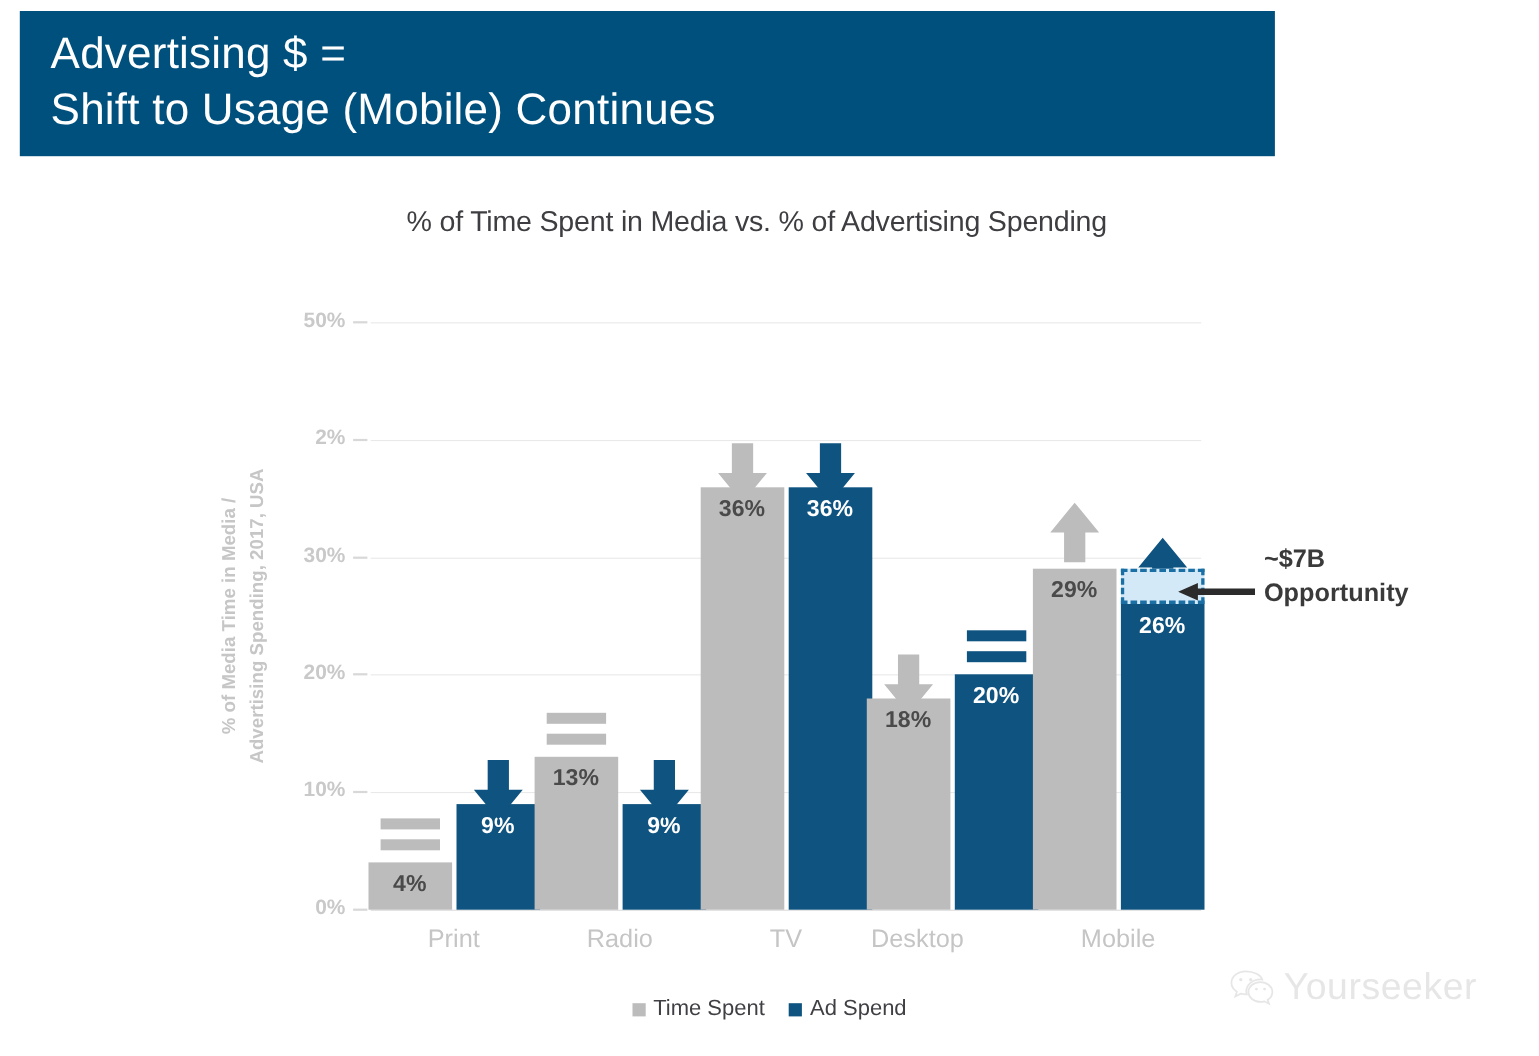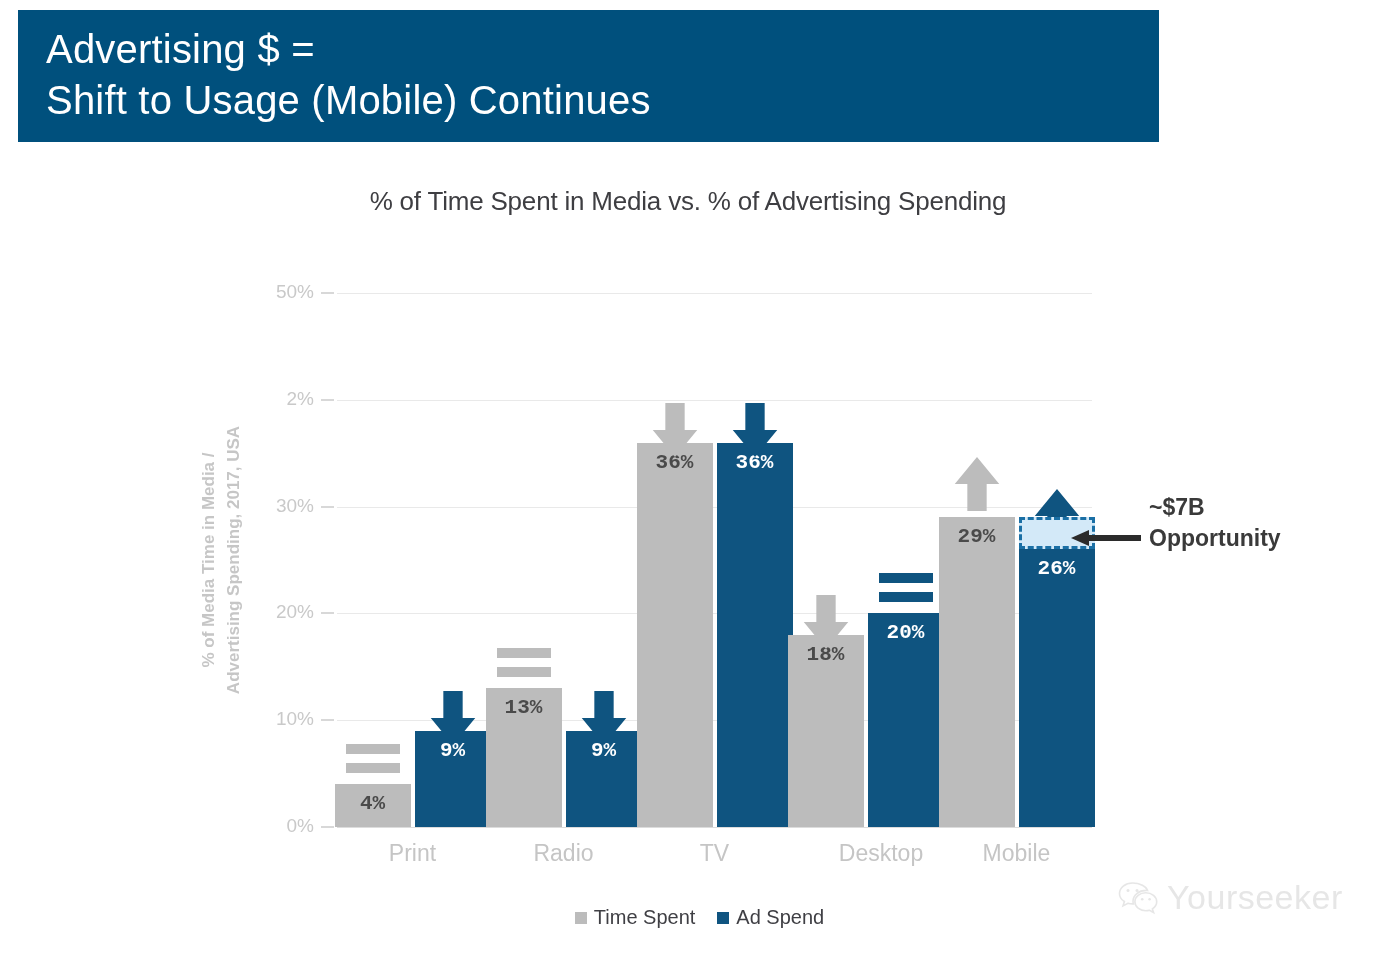--- a/index.html
+++ b/index.html
@@ -64,21 +64,21 @@
     height: 1px;
     background: #e9e9e9;
   }
   .gridline.baseline { background: #dcdcdc; }
   .ylabel {
     position: absolute;
     width: 62px;
     text-align: right;
     font-size: 19px;
     color: #c9c9c9;
-    font-weight: normal;
+    font-weight: bold;
   }
   .ydash {
     position: absolute;
     width: 13px;
     height: 2px;
     background: #d8d8d8;
   }
 
   
   #yaxis-title {
@@ -102,21 +102,20 @@
     font-size: 17px;
     color: #c6c6c6;
     font-weight: bold;
     line-height: 25px;
   }
 
   
   .bar {
     position: absolute;
     bottom: 0;
-    font-family: Liberation Mono, monospace;
   }
   .bar.gray  { background: #bcbcbc; }
   .bar.blue  { background: #0f5480; }
 
   .bar-value {
     position: absolute;
     left: 0;
     width: 100%;
     text-align: center;
     font-size: 21px;
@@ -357,21 +356,21 @@
 </div>
 <div id="opportunity-callout">
   <div>~$7B</div>
   <div>Opportunity</div>
 </div>
 
 <div id="xaxis-labels">
     <div class="xlabel" style="left: 332.5px;">Print</div>
     <div class="xlabel" style="left: 483.5px;">Radio</div>
     <div class="xlabel" style="left: 634.5px;">TV</div>
-    <div class="xlabel" style="left: 801px;">Desktop</div>
+    <div class="xlabel" style="left: 754px;">Desktop</div>
     <div class="xlabel" style="left: 936.5px;">Mobile</div>
   </div>
 
 <div id="legend">
     <div class="legend-item">
       <span class="legend-swatch" style="background: rgb(188, 188, 188);"></span>
       <span>Time Spent</span>
     </div>
     <div class="legend-item">
       <span class="legend-swatch" style="background: rgb(15, 84, 128);"></span>

